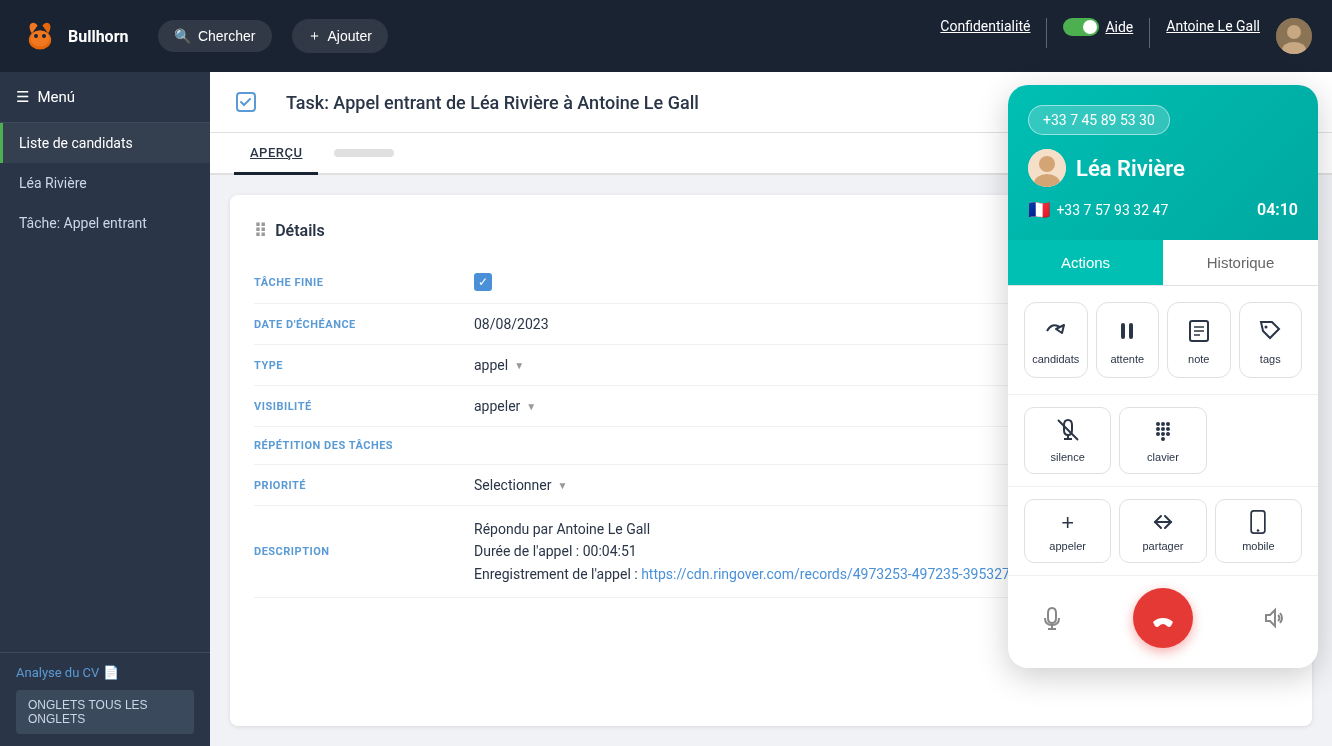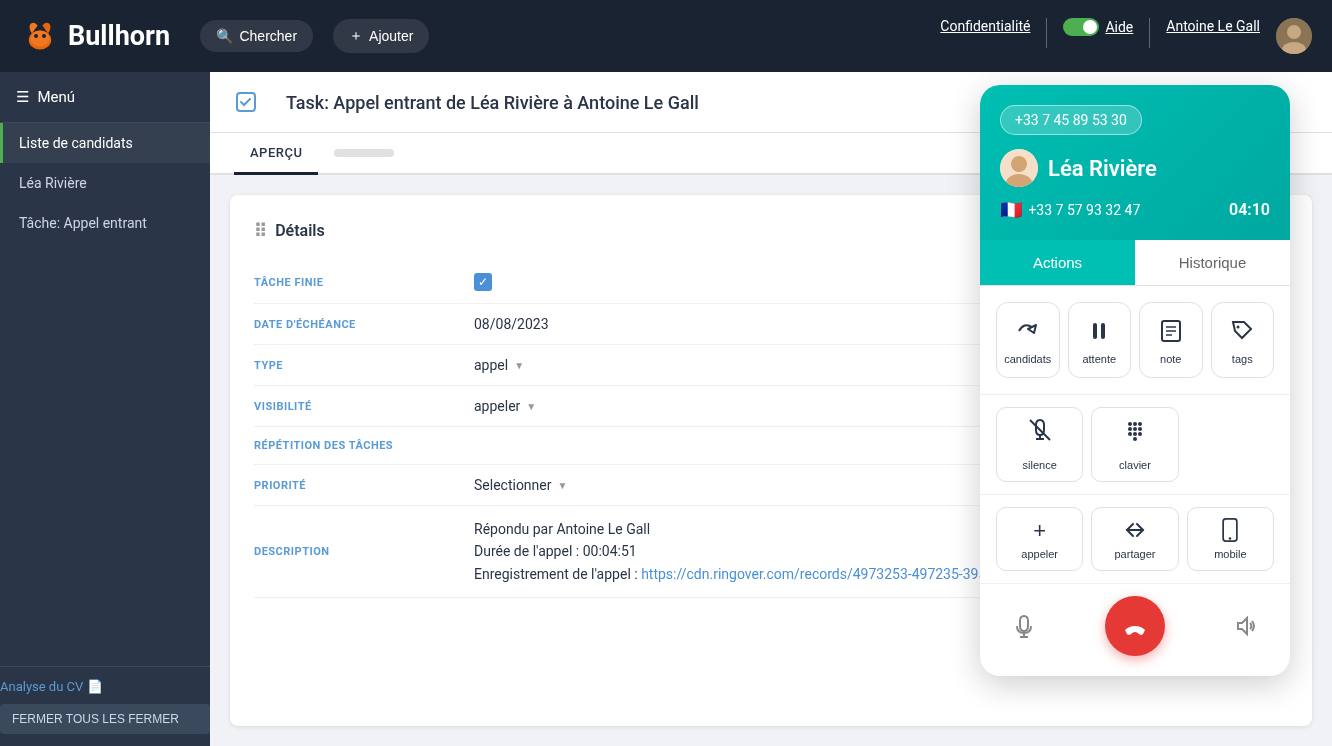--- a/index.html
+++ b/index.html
@@ -15,21 +15,21 @@
       gap: 20px;
     }
     .logo-area {
       display: flex;
       align-items: center;
       gap: 8px;
       margin-right: 10px;
     }
     .logo-text {
       color: white;
-      font-size: 27px;
+      font-size: 16px;
       font-weight: 700;
     }
     .bull-icon {
       width: 40px;
       height: 40px;
     }
     .nav-btn {
       background: rgba(255,255,255,0.1);
       border: none;
       border-radius: 20px;
@@ -117,21 +117,21 @@
       cursor: pointer;
       border-left: 3px solid transparent;
     }
     .sidebar-item.active {
       background: rgba(255,255,255,0.05);
       border-left: 3px solid #4caf50;
       color: white;
     }
     .sidebar-bottom {
       margin-top: auto;
-      padding: 12px 0;
+      padding: 12px 16px;
       border-top: 1px solid rgba(255,255,255,0.1);
     }
     .analyse-link {
       color: #5b9bd5;
       font-size: 13px;
       display: flex;
       align-items: center;
       gap: 4px;
       cursor: pointer;
       margin-bottom: 10px;
@@ -187,20 +187,21 @@
       color: #666;
       border-bottom: 3px solid transparent;
       margin-bottom: -2px;
       font-weight: 500;
       text-transform: uppercase;
       letter-spacing: 0.5px;
     }
     .tab.active {
       color: #2a3547;
       border-bottom: 3px solid #1a2332;
+      text-decoration: underline;
     }
     .tab-placeholder {
       width: 60px;
       height: 8px;
       background: #e0e0e0;
       border-radius: 4px;
       margin: auto 0;
       margin-left: 8px;
       align-self: center;
     }
@@ -410,21 +411,21 @@
       display: grid;
       grid-template-columns: repeat(3, 1fr);
       gap: 8px;
       padding: 12px 16px;
       border-bottom: 1px solid #f0f0f0;
     }
     .sec-action-btn {
       display: flex;
       flex-direction: column;
       align-items: center;
-      gap: 12px;
+      gap: 4px;
       padding: 10px 6px;
       background: white;
       border: 1px solid #e0e0e0;
       border-radius: 10px;
       cursor: pointer;
       font-size: 11px;
       color: #2a3547;
     }
     .sec-icon {
       font-size: 20px;
@@ -547,21 +548,21 @@
     </div>
     <div class="sidebar-item">
       <span>Tâche: Appel entrant</span>
     </div>
     <div class="sidebar-bottom">
       <div class="analyse-link">
         <span>Analyse du CV</span>
         <span>📄</span>
       </div>
       <button class="close-tabs-btn">
-        <span>FERMER TOUS LES FERMER</span>
+        <span>ONGLETS TOUS LES ONGLETS</span>
       </button>
     </div>
   </div>
 
   <div class="content-area">
 
     <div class="page-header">
       <svg width="24" height="24" viewBox="0 0 24 24">
         <rect x="3" y="3" width="18" height="18" rx="3" fill="none" stroke="#5b9bd5" stroke-width="2"></rect>
         <path d="M7 12 l3 3 l6-6" stroke="#5b9bd5" stroke-width="2" fill="none" stroke-linecap="round"></path>
@@ -629,21 +630,21 @@
       <div class="field-row">
         <span class="field-label">DESCRIPTION</span>
         <div class="description-text">
           <span>Répondu par Antoine Le Gall<br>Durée de l'appel : 00:04:51<br>Enregistrement de l'appel : </span><a class="recording-link" href="#">https://cdn.ringover.com/records/4973253-497235-3953279325-mp3</a>
         </div>
       </div>
     </div>
   </div>
 </div>
 
-<div class="phone-widget" style="position:absolute; right:42px; top:85px; z-index:100;">
+<div class="phone-widget" style="position:absolute; right:14px; top:85px; z-index:100;">
 
   <div class="phone-header">
     <div class="phone-number-badge">+33 7 45 89 53 30</div>
     <div class="caller-info">
       <div class="caller-avatar">
         <svg viewBox="0 0 38 38" width="38" height="38">
           <circle cx="19" cy="19" r="19" fill="#f5dfc8"></circle>
           <circle cx="19" cy="15" r="8" fill="#d4a574"></circle>
           <ellipse cx="19" cy="34" rx="13" ry="9" fill="#d4a574"></ellipse>
         </svg>

